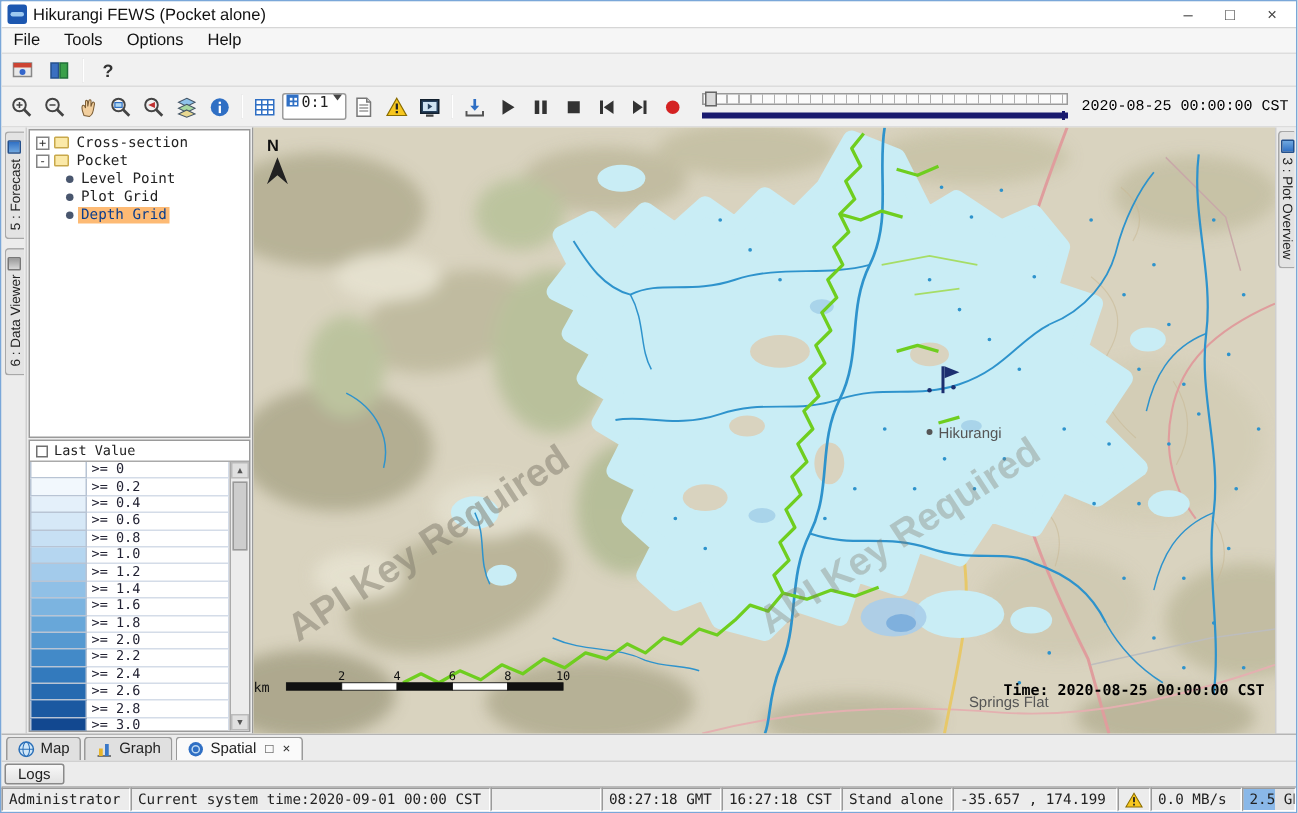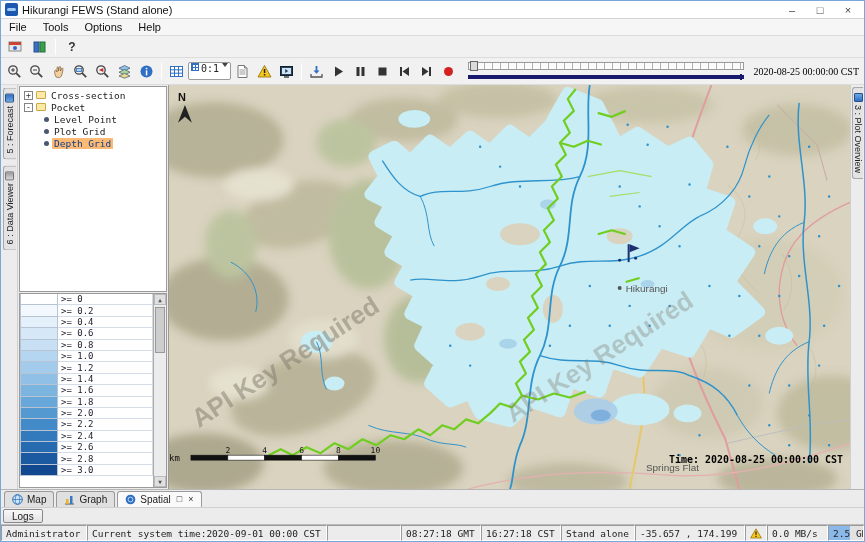--- a/index.html
+++ b/index.html
@@ -25,21 +25,21 @@
 .combo{height:18px;border:1px solid #9a9a9a;background:#fff;display:flex;padding:0 2px;gap:2px;flex:none;border-radius:2px}
 .combo .cval{font-size:10px;font-family:"DejaVu Sans Mono",monospace}
 .combo-arrow{width:0;height:0;border-left:3px solid transparent;border-right:3px solid transparent;border-top:4px solid #444;margin-left:1px}
 .combo-grid{width:8px;height:8px;background:#fff;border:1px solid #2f6fc4;background-image:linear-gradient(#2f6fc4 1px,transparent 1px),linear-gradient(90deg,#2f6fc4 1px,transparent 1px);background-size:3px 3px}
 
 .timeline{flex:1;height:22px;position:relative;margin:0 8px;min-width:220px}
 .tl-track{position:absolute;left:0;right:0;top:2px;height:8px;background:#fbfbfb;border:1px solid #9a9a9a;background-image:repeating-linear-gradient(to right,transparent 0 7px,#b0b0b0 7px 8px)}
 .tl-thumb{position:absolute;left:2px;top:1px;width:8px;height:10px;background:#dadada;border:1px solid #666}
 .tl-bar{position:absolute;left:0;right:0;bottom:3px;height:4px;background:#191a6e}
 .tl-bar::after{content:"";position:absolute;right:2px;top:-1px;width:2px;height:6px;background:#191a6e}
-.datetime{font-family:Liberation Serif, serif;font-size:10px;color:#000;white-space:nowrap;margin-right:2px}
+.datetime{font-family:Liberation Mono, monospace;font-size:10px;color:#000;white-space:nowrap;margin-right:2px}
 
 .main{flex:1;display:flex;min-height:0}
 .left-strip{width:17px;background:#ececec;border-right:1px solid #cfcfcf;display:flex;flex-direction:column;align-items:center;padding-top:3px;gap:5px;flex:none}
 .right-strip{width:14px;background:#ececec;border-left:1px solid #cfcfcf;display:flex;flex-direction:column;align-items:center;padding-top:2px;flex:none}
 .vtab{writing-mode:vertical-rl;transform:rotate(180deg);font-size:9px;color:#222;background:#e3e3e3;border:1px solid #a8a8a8;border-left:none;border-radius:0 3px 3px 0;padding:5px 1px;display:flex;align-items:center;gap:3px;white-space:nowrap}
 .vtab-r{writing-mode:vertical-rl;font-size:9px;color:#222;background:#e3e3e3;border:1px solid #a8a8a8;border-right:none;border-radius:3px 0 0 3px;padding:5px 0;display:flex;align-items:center;gap:3px;white-space:nowrap}
 .vtab-icon{width:9px;height:9px;background:linear-gradient(#6fa8e0,#2f6fc4);border:1px solid #24508c;border-radius:1px;flex:none}
 .vtab-icon.gray{background:linear-gradient(#d8d8d8,#9a9a9a);border-color:#777}
 
 .left-panel{width:151px;background:#ececec;border-right:1px solid #9a9a9a;display:flex;flex-direction:column;flex:none}
@@ -81,21 +81,21 @@
 .cell.flexfill{flex:1}
 .cell.mem{background:linear-gradient(to right,#8ab8e8 0,#8ab8e8 62%,#e2e2e2 62%)}
 </style>
 </head>
 <body>
 
 <div class="window">
 
   <div class="titlebar">
     <div class="app-icon"></div>
-    <div class="title-text">Hikurangi FEWS  (Stand alone)</div>
+    <div class="title-text">Hikurangi FEWS  (Pocket alone)</div>
     <div class="win-btn">–</div>
     <div class="win-btn">□</div>
     <div class="win-btn">×</div>
   </div>
 
   <div class="menubar">
     <div class="menu-item">File</div>
     <div class="menu-item">Tools</div>
     <div class="menu-item">Options</div>
     <div class="menu-item">Help</div>
@@ -291,20 +291,24 @@
           <span class="bullet"></span>
           <span class="tlabel">Plot Grid</span>
         </div>
         <div class="trow child">
           <span class="bullet"></span>
           <span class="tlabel sel">Depth Grid</span>
         </div>
       </div>
 
       <div class="legend">
+        <div class="legend-header">
+          <span class="checkbox"></span>
+          <span>Last Value</span>
+        </div>
         <div class="legend-body">
           <div class="legend-list">
             <div class="lg-row">
                 <div class="lg-swatch" style="background-color: rgb(255, 255, 255);"></div>
                 <div class="lg-label">&gt;= 0</div>
               </div>
             <div class="lg-row">
                 <div class="lg-swatch" style="background-color: rgb(242, 248, 253);"></div>
                 <div class="lg-label">&gt;= 0.2</div>
               </div>

